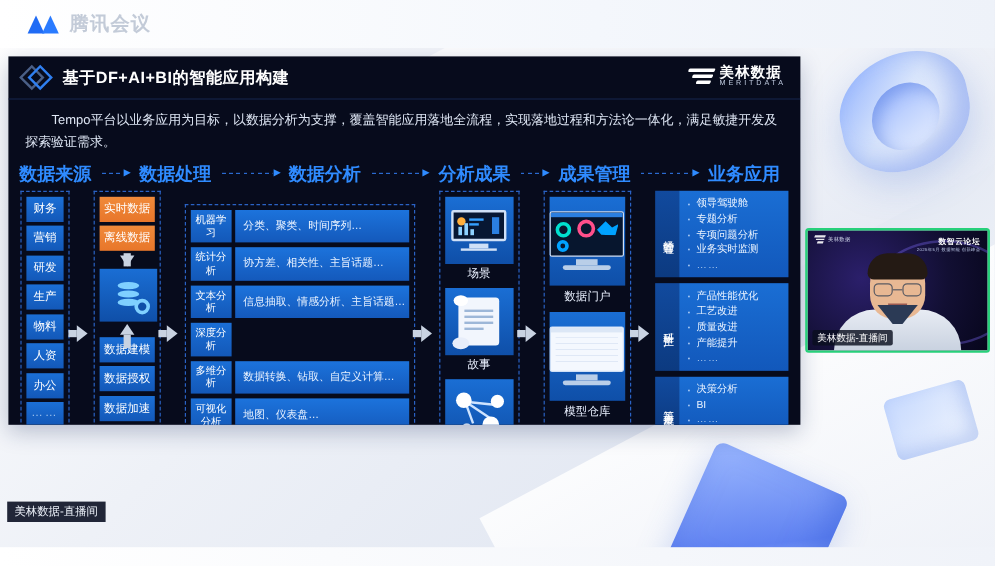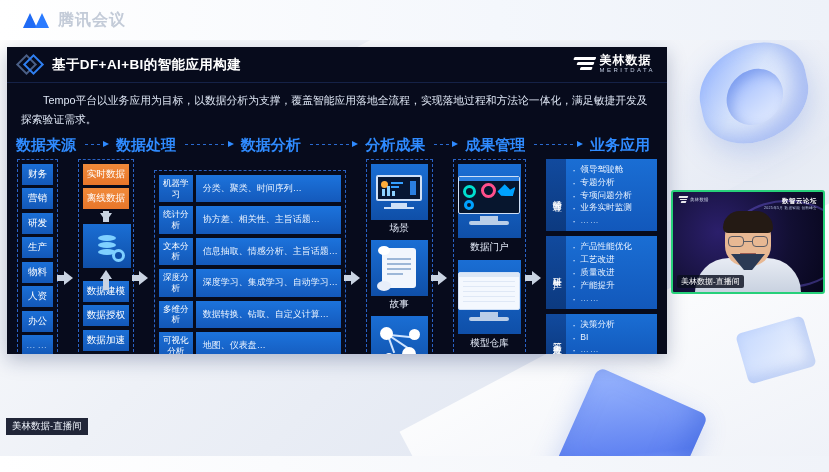--- a/index.html
+++ b/index.html
@@ -415,21 +415,20 @@
         <div class="arow">
           <div class="arow-k">统计分析</div>
           <div class="arow-v">协方差、相关性、主旨话题…</div>
         </div>
         <div class="arow">
           <div class="arow-k">文本分析</div>
           <div class="arow-v">信息抽取、情感分析、主旨话题…</div>
         </div>
         <div class="arow">
           <div class="arow-k">深度分析</div>
-          <div class="arow-v">深度学习、集成学习、自动学习…</div>
         </div>
         <div class="arow">
           <div class="arow-k">多维分析</div>
           <div class="arow-v">数据转换、钻取、自定义计算…</div>
         </div>
         <div class="arow">
           <div class="arow-k">可视化分析</div>
           <div class="arow-v">地图、仪表盘…</div>
         </div>
       </div>

